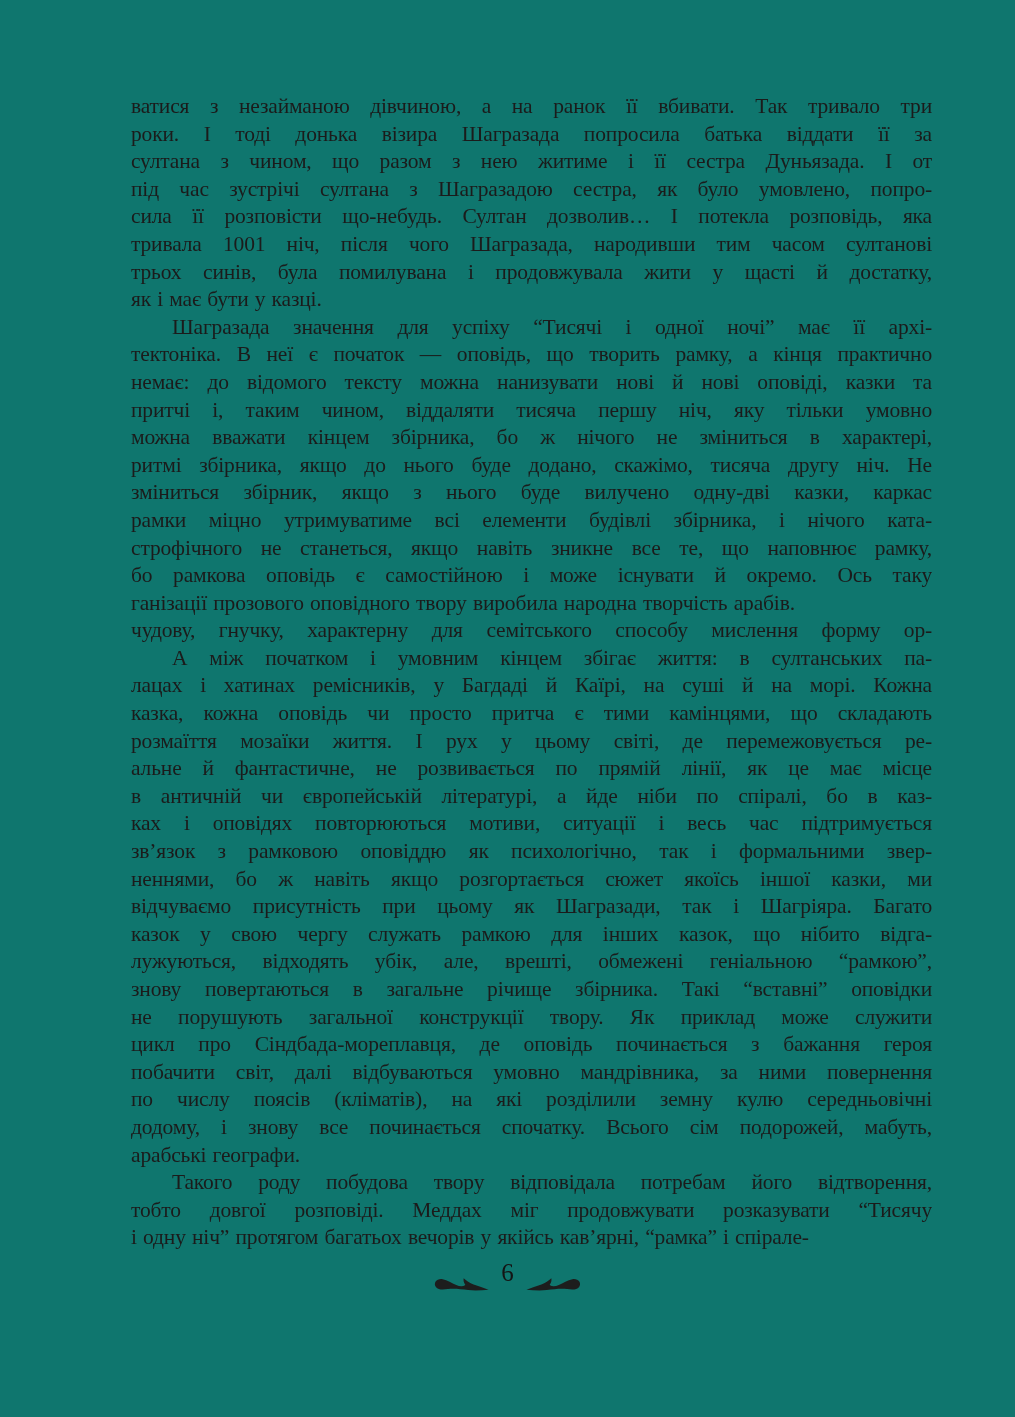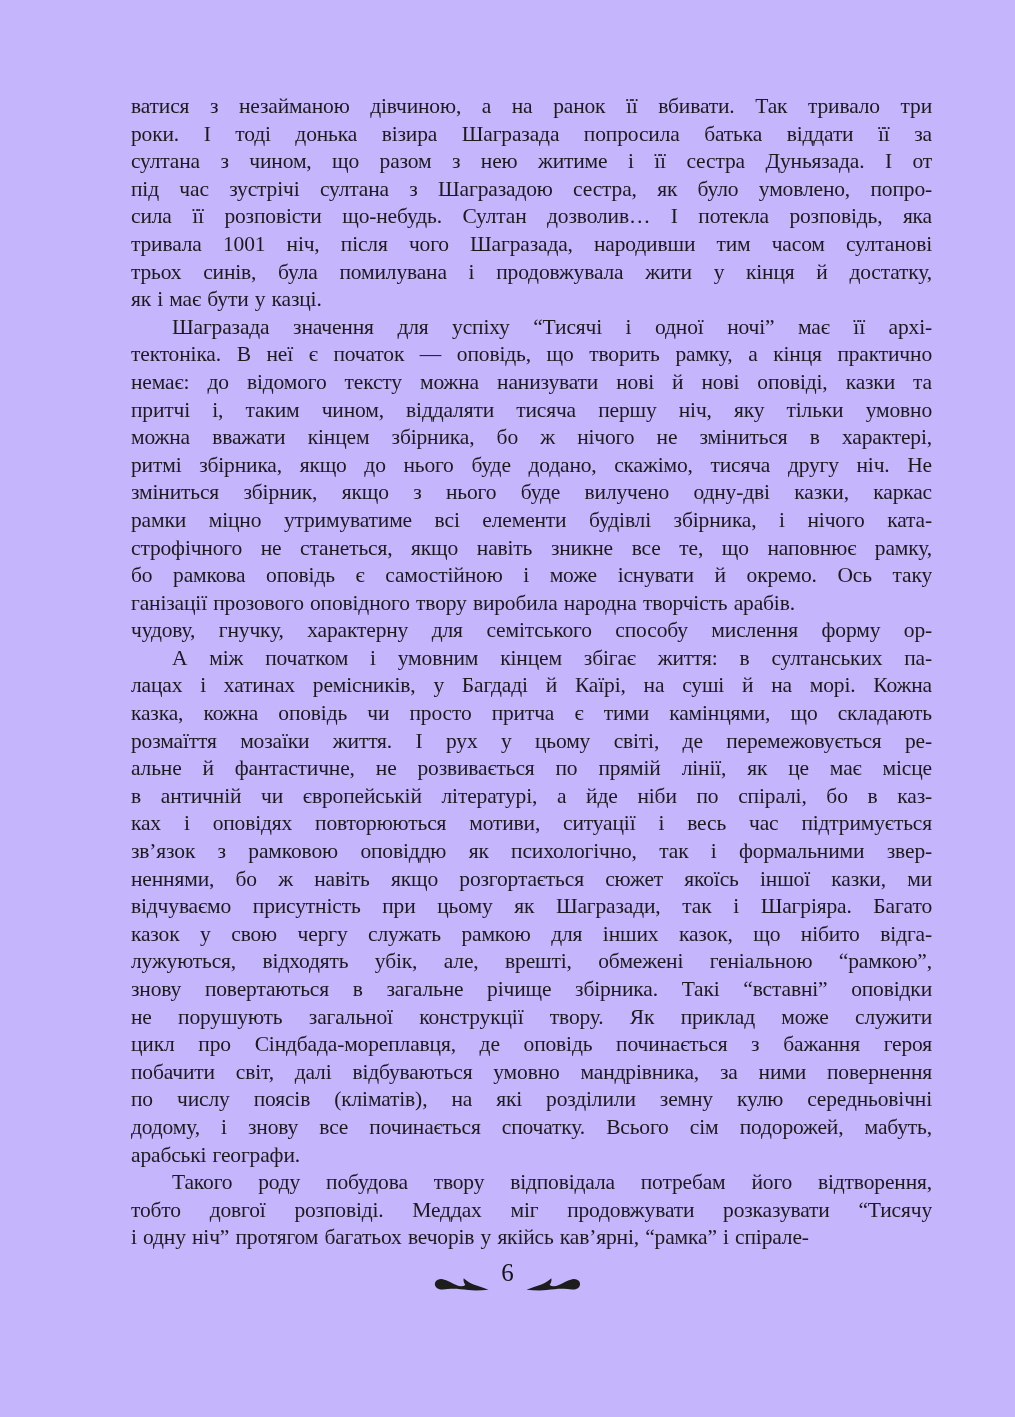--- a/index.html
+++ b/index.html
@@ -1,20 +1,20 @@
 <!DOCTYPE html>
 <html lang="uk"><head>
 <meta charset="utf-8">
 <style>
   html,body{margin:0;padding:0;background:#e8e8e8;}
   .page{
     position:relative;
     width:1015px;height:1417px;
     margin:0 auto;
-    background:#c4b5fd;
+    background:#0f766e;
     overflow:hidden;
     font-family:"Liberation Serif","DejaVu Serif",serif;
     color:#1b1b1b;
   }
   .text-block{
     position:absolute;
     left:131px;top:93px;
     width:801px;
     font-size:21.5px;
     line-height:27.6px;
@@ -57,21 +57,21 @@
 <div class="page">
 
   <div class="text-block" id="text-block">
       <div class="paragraph">
         <div class="line">ватися з незайманою дівчиною, а на ранок її вбивати. Так тривало три</div>
         <div class="line">роки. І тоді донька візира Шагразада попросила батька віддати її за</div>
         <div class="line">султана з чином, що разом з нею житиме і її сестра Дуньязада. І от</div>
         <div class="line">під час зустрічі султана з Шагразадою сестра, як було умовлено, попро-</div>
         <div class="line">сила її розповісти що-небудь. Султан дозволив… І потекла розповідь, яка</div>
         <div class="line">тривала 1001 ніч, після чого Шагразада, народивши тим часом султанові</div>
-        <div class="line">трьох синів, була помилувана і продовжувала жити у кінця й достатку,</div>
+        <div class="line">трьох синів, була помилувана і продовжувала жити у щасті й достатку,</div>
         <div class="line last-line">як і має бути у казці.</div>
       </div>
       <div class="paragraph indent">
         <div class="line">Шагразада значення для успіху “Тисячі і одної ночі” має її архі-</div>
         <div class="line">тектоніка. В неї є початок — оповідь, що творить рамку, а кінця практично</div>
         <div class="line">немає: до відомого тексту можна нанизувати нові й нові оповіді, казки та</div>
         <div class="line">притчі і, таким чином, віддаляти тисяча першу ніч, яку тільки умовно</div>
         <div class="line">можна вважати кінцем збірника, бо ж нічого не зміниться в характері,</div>
         <div class="line">ритмі збірника, якщо до нього буде додано, скажімо, тисяча другу ніч. Не</div>
         <div class="line">зміниться збірник, якщо з нього буде вилучено одну-дві казки, каркас</div>

